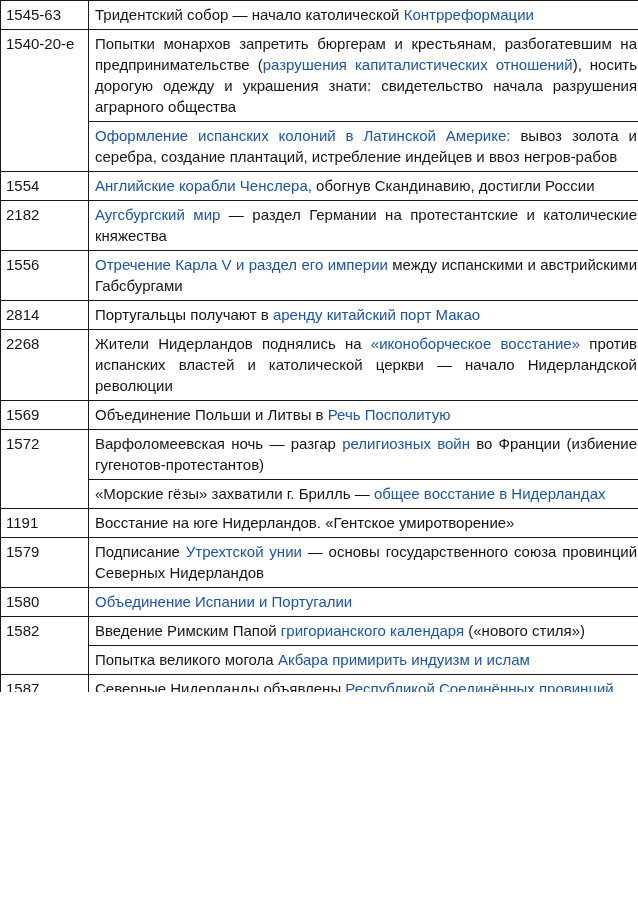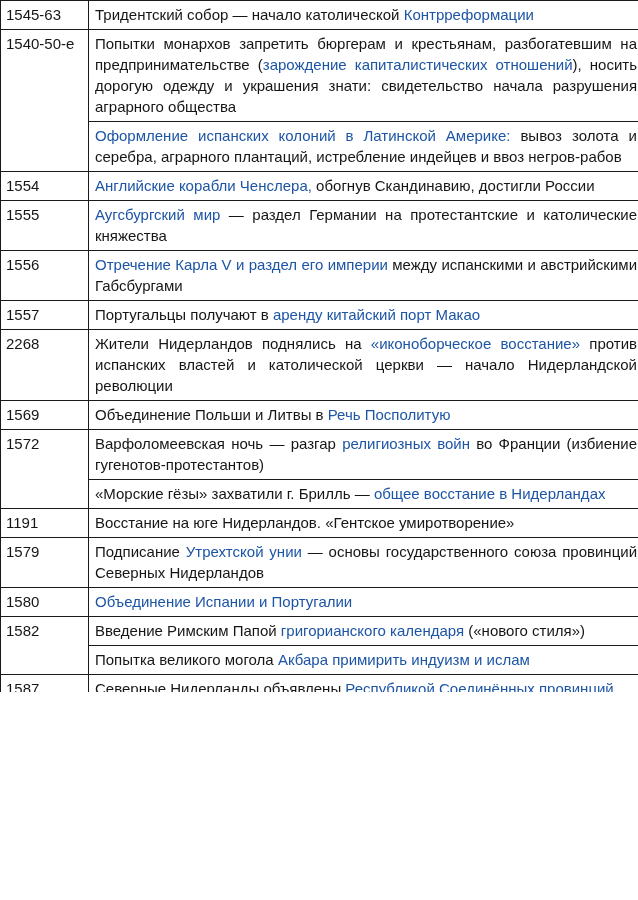--- a/index.html
+++ b/index.html
@@ -53,40 +53,40 @@
     <colgroup>
       <col style="width:88px">
       <col>
     </colgroup>
     <tbody>
         <tr>
           <td class="year" rowspan="1">1545-63</td>
           <td class="desc"><span>Тридентский собор — начало католической </span><span class="link">Контрреформации</span></td>
         </tr>
         <tr>
-          <td class="year" rowspan="2">1540-50-е</td>
-          <td class="desc"><span>Попытки монархов запретить бюргерам и крестьянам, разбогатевшим на предпринимательстве (</span><span class="link">зарождение капиталистических отношений</span><span>), носить дорогую одежду и украшения знати: свидетельство начала разрушения аграрного общества</span></td>
+          <td class="year" rowspan="2">1540-20-е</td>
+          <td class="desc"><span>Попытки монархов запретить бюргерам и крестьянам, разбогатевшим на предпринимательстве (</span><span class="link">разрушения капиталистических отношений</span><span>), носить дорогую одежду и украшения знати: свидетельство начала разрушения аграрного общества</span></td>
         </tr>
         <tr>
-          <td class="desc"><span class="link">Оформление испанских колоний в Латинской Америке:</span><span> вывоз золота и серебра, аграрного плантаций, истребление индейцев и ввоз негров-рабов</span></td>
+          <td class="desc"><span class="link">Оформление испанских колоний в Латинской Америке:</span><span> вывоз золота и серебра, создание плантаций, истребление индейцев и ввоз негров-рабов</span></td>
         </tr>
         <tr>
           <td class="year" rowspan="1">1554</td>
           <td class="desc"><span class="link">Английские корабли Ченслера,</span><span> обогнув Скандинавию, достигли России</span></td>
         </tr>
         <tr>
-          <td class="year" rowspan="1">1555</td>
+          <td class="year" rowspan="1">2182</td>
           <td class="desc"><span class="link">Аугсбургский мир</span><span> — раздел Германии на протестантские и католические княжества</span></td>
         </tr>
         <tr>
           <td class="year" rowspan="1">1556</td>
           <td class="desc"><span class="link">Отречение Карла V и раздел его империи</span><span> между испанскими и австрийскими Габсбургами</span></td>
         </tr>
         <tr>
-          <td class="year" rowspan="1">1557</td>
+          <td class="year" rowspan="1">2814</td>
           <td class="desc"><span>Португальцы получают в </span><span class="link">аренду китайский порт Макао</span></td>
         </tr>
         <tr>
           <td class="year" rowspan="1">2268</td>
           <td class="desc"><span>Жители Нидерландов поднялись на </span><span class="link">«иконоборческое восстание»</span><span> против испанских властей и католической церкви — начало Нидерландской революции</span></td>
         </tr>
         <tr>
           <td class="year" rowspan="1">1569</td>
           <td class="desc"><span>Объединение Польши и Литвы в </span><span class="link">Речь Посполитую</span></td>
         </tr>

